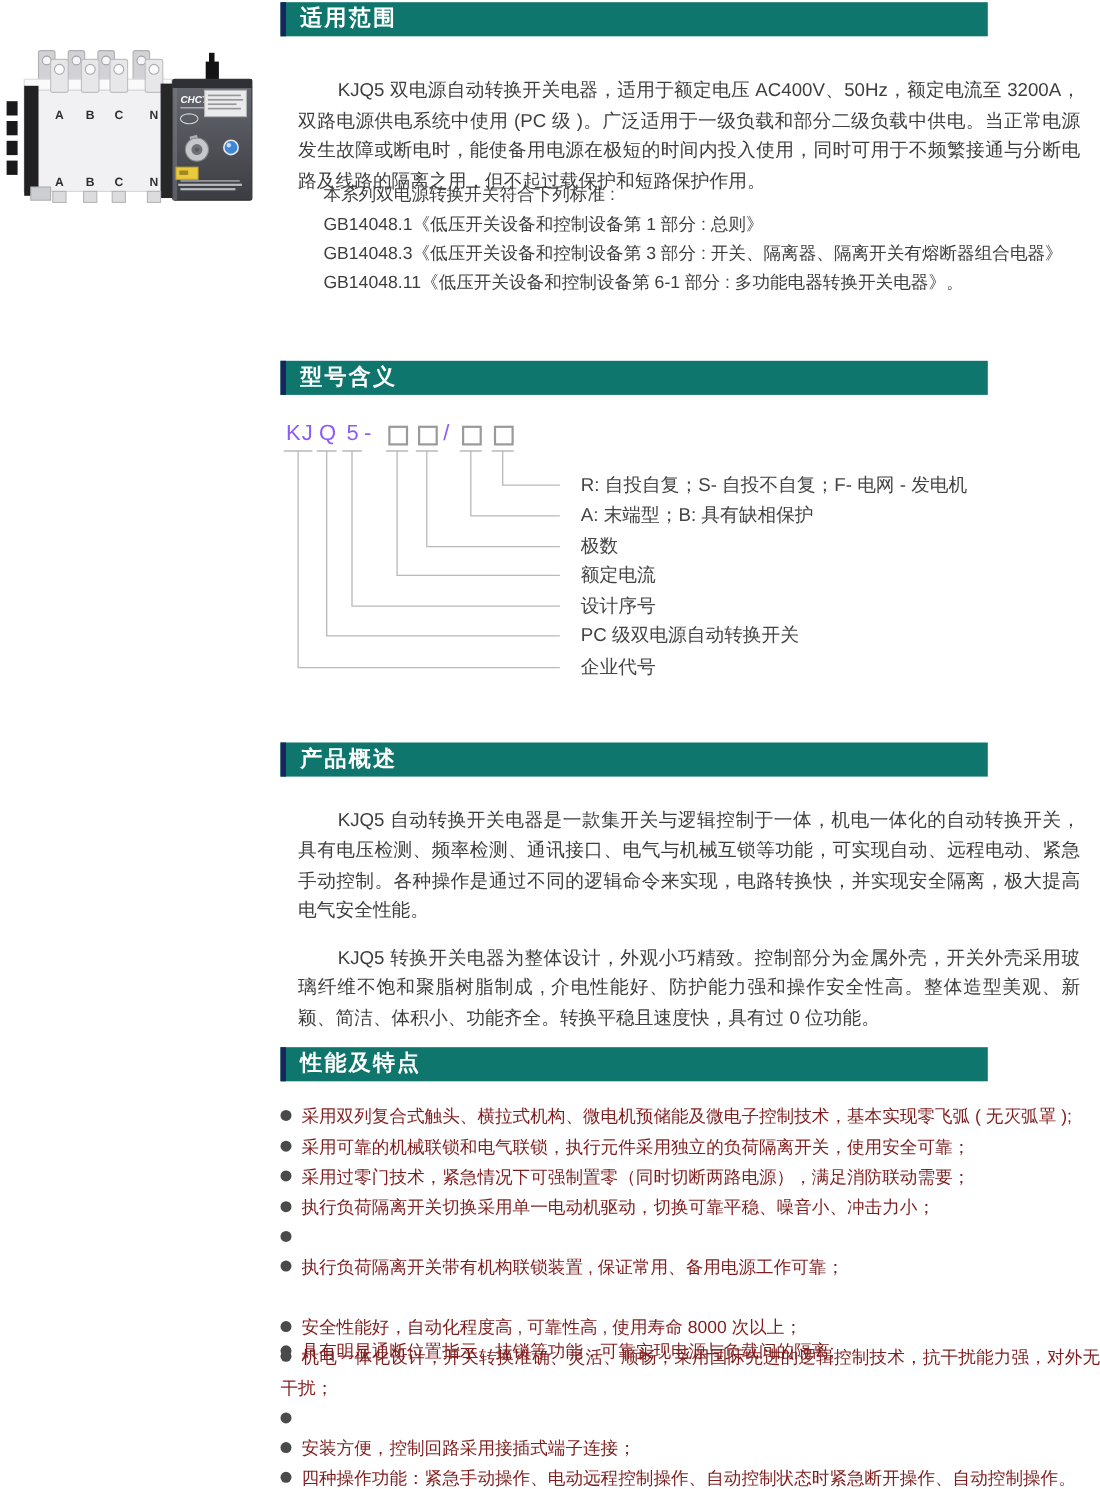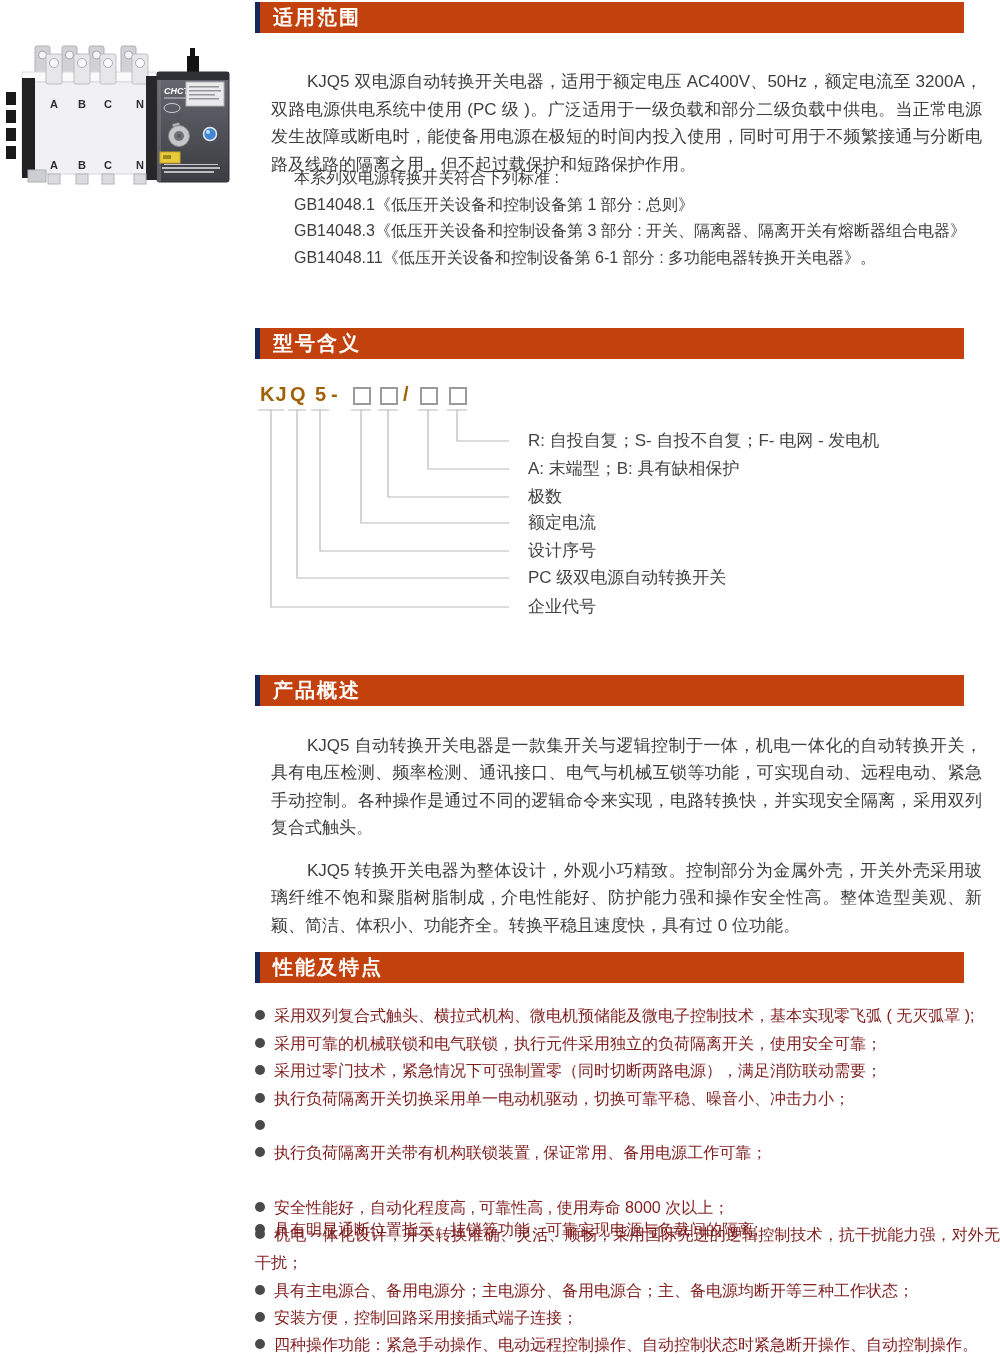--- a/index.html
+++ b/index.html
@@ -2,40 +2,40 @@
 <html><head>
 <meta charset="utf-8">
 <style>
   html,body{margin:0;padding:0;}
   body{
     width:1000px;height:1354px;position:relative;overflow:hidden;
     background:#ffffff;color:#3e3e3e;
     font-family:"Liberation Sans","DejaVu Sans",sans-serif;
   }
   .sec-bar{
-    position:absolute;left:255px;width:709px;height:31px;box-sizing:border-box;
-    background:#c2410c;border-left:5px solid #15265c;
+    position:absolute;left:255px;width:643px;height:31px;box-sizing:border-box;
+    background:#0f766e;border-left:5px solid #15265c;
     color:#ffffff;font-size:20px;font-weight:bold;line-height:31px;
     padding-left:13px;letter-spacing:2px;
   }
   .para{
     position:absolute;left:255px;width:743px;
     font-size:17px;line-height:27.5px;text-align:justify;color:#3e3e3e;
   }
   .para p{margin:16px;text-indent:36px;}
   .standards{
     position:absolute;left:255px;width:740px;padding-left:39px;box-sizing:border-box;
     font-size:16px;line-height:26.5px;color:#3e3e3e;
   }
   .standards div{white-space:nowrap;}
   
   .diagram{position:absolute;left:255px;top:383px;width:745px;height:242px;}
   .diagram svg{position:absolute;left:0;top:0;}
   .mchar{
-    position:absolute;top:0;font-size:20px;color:#a16207;letter-spacing:1px;font-weight:bold;
+    position:absolute;top:0;font-size:20px;color:#8b5cf6;letter-spacing:1px;
   }
   .mbox{
     position:absolute;top:4px;width:14px;height:14px;
     border:2px solid #9a9a9a;background:#fff;
   }
   .mlabel{
     position:absolute;left:273px;font-size:17px;line-height:18px;color:#444;white-space:nowrap;
   }
   
   .bullet{
@@ -199,31 +199,31 @@
   <div class="mlabel" style="top:131px">额定电流</div>
   <div class="mlabel" style="top:159px">设计序号</div>
   <div class="mlabel" style="top:186px">PC 级双电源自动转换开关</div>
   <div class="mlabel" style="top:215px">企业代号</div>
 </div>
 
 <div class="sec-bar" style="top:675px">
   <span>产品概述</span>
 </div>
 <div class="para" style="top:716px;line-height:27.3px">
-  <p>KJQ5 自动转换开关电器是一款集开关与逻辑控制于一体，机电一体化的自动转换开关，具有电压检测、频率检测、通讯接口、电气与机械互锁等功能，可实现自动、远程电动、紧急手动控制。各种操作是通过不同的逻辑命令来实现，电路转换快，并实现安全隔离，采用双列复合式触头。</p>
+  <p>KJQ5 自动转换开关电器是一款集开关与逻辑控制于一体，机电一体化的自动转换开关，具有电压检测、频率检测、通讯接口、电气与机械互锁等功能，可实现自动、远程电动、紧急手动控制。各种操作是通过不同的逻辑命令来实现，电路转换快，并实现安全隔离，极大提高电气安全性能。</p>
   <p>KJQ5 转换开关电器为整体设计，外观小巧精致。控制部分为金属外壳，开关外壳采用玻璃纤维不饱和聚脂树脂制成 , 介电性能好、防护能力强和操作安全性高。整体造型美观、新颖、简洁、体积小、功能齐全。转换平稳且速度快，具有过 0 位功能。</p>
 </div>
 
 <div class="sec-bar" style="top:952px">
   <span>性能及特点</span>
 </div>
 <div class="bullet" style="top:1002px"><span class="dot"></span><span>采用双列复合式触头、横拉式机构、微电机预储能及微电子控制技术，基本实现零飞弧 ( 无灭弧罩 );</span></div>
 <div class="bullet" style="top:1030px"><span class="dot"></span><span>采用可靠的机械联锁和电气联锁，执行元件采用独立的负荷隔离开关，使用安全可靠；</span></div>
 <div class="bullet" style="top:1057px"><span class="dot"></span><span>采用过零门技术，紧急情况下可强制置零（同时切断两路电源），满足消防联动需要；</span></div>
 <div class="bullet" style="top:1085px"><span class="dot"></span><span>执行负荷隔离开关切换采用单一电动机驱动，切换可靠平稳、噪音小、冲击力小；</span></div>
 <div class="bullet" style="top:1112px"><span class="dot"></span></div>
 <div class="bullet" style="top:1139px"><span class="dot"></span><span>执行负荷隔离开关带有机构联锁装置 , 保证常用、备用电源工作可靠；</span></div>
 <div class="bullet" style="top:1216px"><span class="dot"></span><span>具有明显通断位置指示、挂锁等功能，可靠实现电源与负载间的隔离;</span></div>
 <div class="bullet" style="top:1194px"><span class="dot"></span><span>安全性能好，自动化程度高 , 可靠性高 , 使用寿命 8000 次以上；</span></div>
 <div class="bullet" style="top:1221px"><span class="dot"></span><span>机电一体化设计，开关转换准确、灵活、顺畅，采用国际先进的逻辑控制技术，抗干扰能力强，对外无干扰；</span></div>
-<div class="bullet" style="top:1277px"><span class="dot"></span><span>具有主电源合、备用电源分；主电源分、备用电源合；主、备电源均断开等三种工作状态；</span></div>
+<div class="bullet" style="top:1277px"><span class="dot"></span></div>
 <div class="bullet" style="top:1304px"><span class="dot"></span><span>安装方便，控制回路采用接插式端子连接；</span></div>
 <div class="bullet" style="top:1331px"><span class="dot"></span><span>四种操作功能：紧急手动操作、电动远程控制操作、自动控制状态时紧急断开操作、自动控制操作。</span></div>
 
 </body></html>

